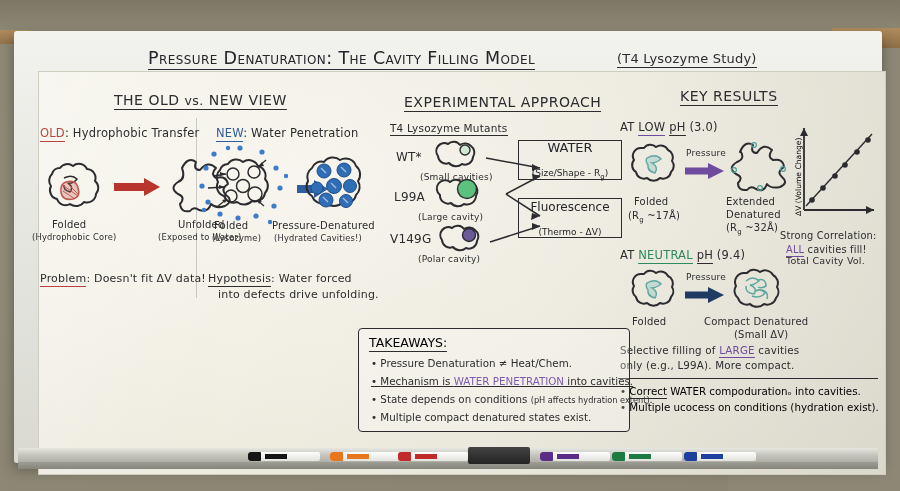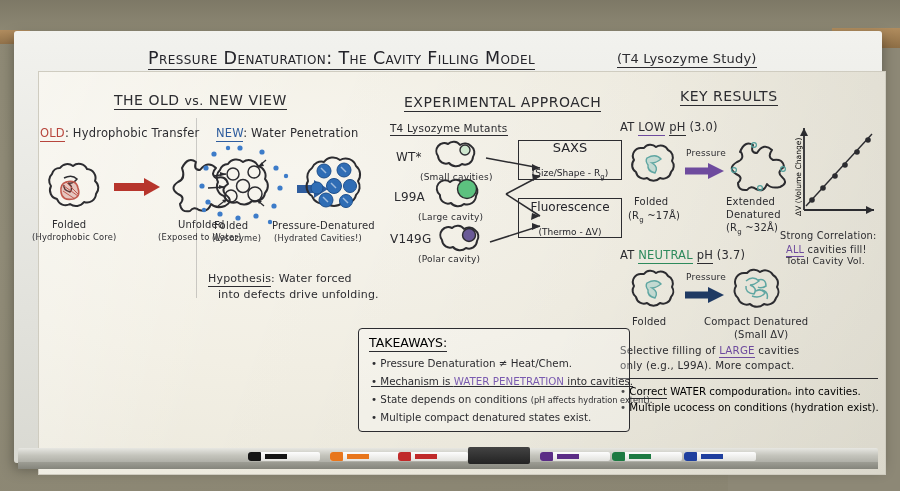--- a/index.html
+++ b/index.html
@@ -206,20 +206,23 @@
       <path d="M37,49 l5,5"></path>
         <path d="M57,50 l5,5"></path>
     </g>
   </svg>
 
   <div class="hw lbl" style="left:214px; top:220px;"><span>Folded</span></div>
   <div class="hw lbl-s" style="left:212px; top:233px;"><span>(Lysozyme)</span></div>
   <div class="hw lbl" style="left:272px; top:220px;"><span>Pressure-Denatured</span></div>
   <div class="hw lbl-s" style="left:274px; top:233px;"><span>(Hydrated Cavities!)</span></div>
 
+  <div class="hw" style="left:40px; top:272px; font-size:11px;">
+    <span class="u-red">Problem</span><span>: Doesn't fit ΔV data!</span>
+  </div>
   <div class="hw" style="left:208px; top:272px; font-size:11px;">
     <span class="u">Hypothesis</span><span>: Water forced</span>
   </div>
   <div class="hw" style="left:218px; top:288px; font-size:11px;">
     <span>into defects drive unfolding.</span>
   </div>
 
   <div style="position:absolute; left:196px; top:118px; width:0; height:180px; border-left:1px solid rgba(90,90,95,.28);"></div>
 
   <div class="hw sec-h" style="left:404px; top:94px;">
@@ -259,21 +262,21 @@
     </g>
     <g fill="#2c2c30">
       <path d="M58,22 l-8,-4 l0,7 z"></path>
       <path d="M58,30 l-7,5 l-1,-7 z"></path>
       <path d="M58,70 l-8,-3 l-1,7 z"></path>
       <path d="M58,80 l-8,4 l0,-7 z"></path>
     </g>
   </svg>
 
   <div class="mbox" style="left:518px; top:140px; width:104px; height:40px;">
-    <div class="t1">SAXS</div>
+    <div class="t1">WATER</div>
     <div class="t2">(Size/Shape - R<sub style="font-size:7px">g</sub>)</div>
   </div>
   <div class="mbox" style="left:518px; top:198px; width:104px; height:40px;">
     <div class="t1" style="font-size:12px">Fluorescence</div>
     <div class="t2">(Thermo - ΔV)</div>
   </div>
 
   <div class="hw sec-h" style="left:680px; top:88px;">
     <span class="u sm-caps">KEY RESULTS</span>
   </div>
@@ -324,21 +327,21 @@
       <circle cx="70" cy="20" r="2.8"></circle>
     </g>
   </svg>
   <div class="hw" style="left:786px; top:216px; font-size:9.5px;margin-top:39px;"><span>Total Cavity Vol.</span></div>
   <div class="hw" style="left:780px; top:230px; font-size:9.8px;"><span>Strong Correlation:</span></div>
   <div class="hw" style="left:786px; top:244px; font-size:9.8px;">
     <span class="u-purple purple">ALL</span>&nbsp;<span>cavities fill!</span>
   </div>
 
   <div class="hw" style="left:620px; top:248px; font-size:11.5px;">
-    <span>AT</span>&nbsp;<span class="u-green green">NEUTRAL</span>&nbsp;<span class="u">pH</span>&nbsp;<span>(3.7)</span>
+    <span>AT</span>&nbsp;<span class="u-green green">NEUTRAL</span>&nbsp;<span class="u">pH</span>&nbsp;<span>(9.4)</span>
   </div>
 
   <svg class="bsvg" style="left:628px; top:268px;" width="52" height="44">
     <path class="stroke" d="M16,6 a8,8 0 0 1 12,-1 a8,8 0 0 1 12,3 a8,8 0 0 1 4,11 a8,8 0 0 1 -1,10 a8,8 0 0 1 -11,6 a9,9 0 0 1 -13,0 a8,8 0 0 1 -11,-6 a8,8 0 0 1 -2,-11 a8,8 0 0 1 8,-12 z"></path>
     <path d="M19,15 q9,-5 14,1 q-5,4 -9,4 q7,4 3,10 q-8,-2 -7,-8 q-3,-4 -1,-7z" fill="rgba(120,190,185,.35)" stroke="#5fa6a2" stroke-width="1.4"></path>
   </svg>
   <div class="hw" style="left:686px; top:272px; font-size:9px;"><span>Pressure</span></div>
   <svg class="bsvg" style="left:684px; top:286px;" width="42" height="18">
     <path d="M1,9 L26,9" stroke="#1f3a63" stroke-width="7"></path>
     <path d="M24,1 L40,9 L24,17 Z" fill="#1f3a63"></path>

